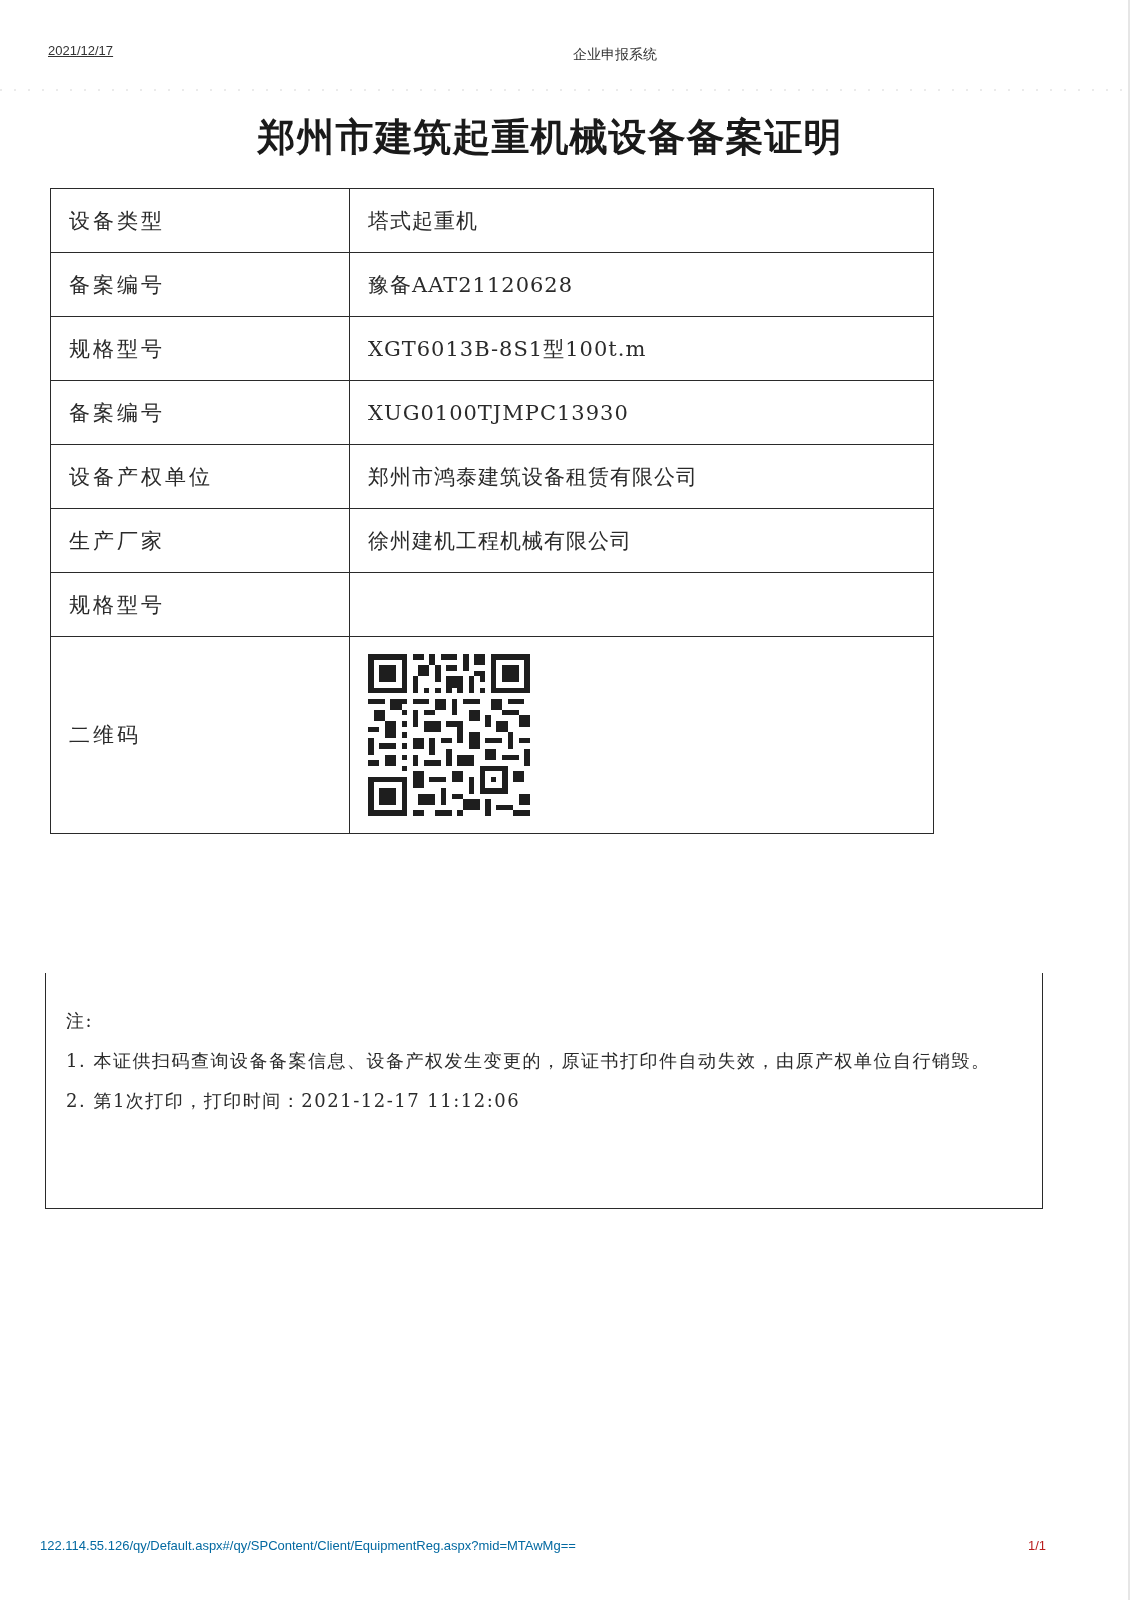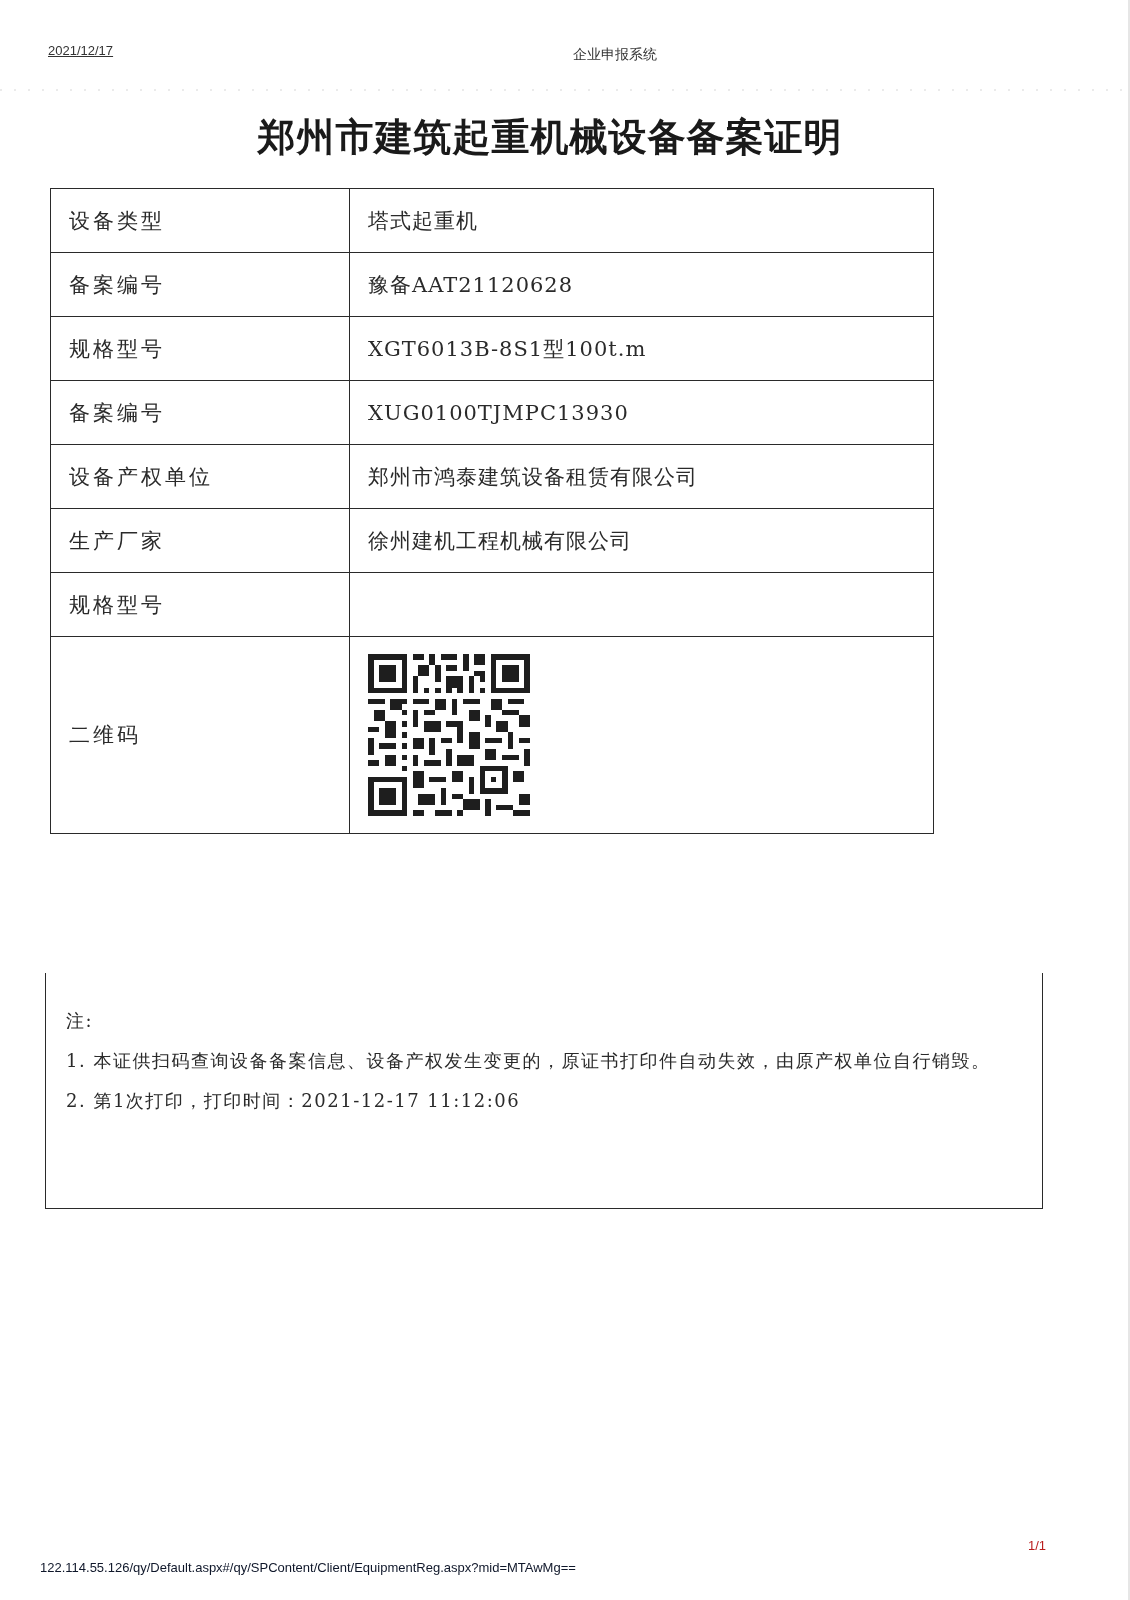--- a/index.html
+++ b/index.html
@@ -28,21 +28,21 @@
   .tbl tr.qr-row td { height: 196px; }
   .qr { display: block; width: 162px; height: 162px; }
   .notes {
     position: absolute; left: 45px; top: 973px; width: 998px; height: 236px;
     border: 1.6px solid #2a2a2a; border-top: none; box-sizing: border-box;
     font-family: "DejaVu Serif", serif; font-size: 18px; color: #2a2a2a;
     padding: 28px 0 0 20px;
   }
   .notes p { margin: 0; line-height: 40px; letter-spacing: 1.5px; }
   .notes .n1 { padding-right: 24px; }
-  .ftr-url { position: absolute; left: 40px; top: 1538px; font-size: 13px; color: #0f172a; margin-top: 22px; }
+  .ftr-url { position: absolute; left: 40px; top: 1538px; font-size: 13px; color: #0369a1; }
   .ftr-page { position: absolute; left: 1028px; top: 1538px; font-size: 13px; color: #b91c1c; text-align: center; }
   .dots { position: absolute; left: 0; top: 89px; width: 1130px; height: 2px;
     background: repeating-linear-gradient(90deg, #ddd 0 2px, transparent 2px 14px); opacity: .6; }
   .edge { position: absolute; right: 0; top: 0; width: 2px; height: 1600px; background: #e6e6e6; }
 </style>
 </head>
 <body>
 
 <div class="edge"></div>
 <div class="hdr-date">2021/12/17</div>

